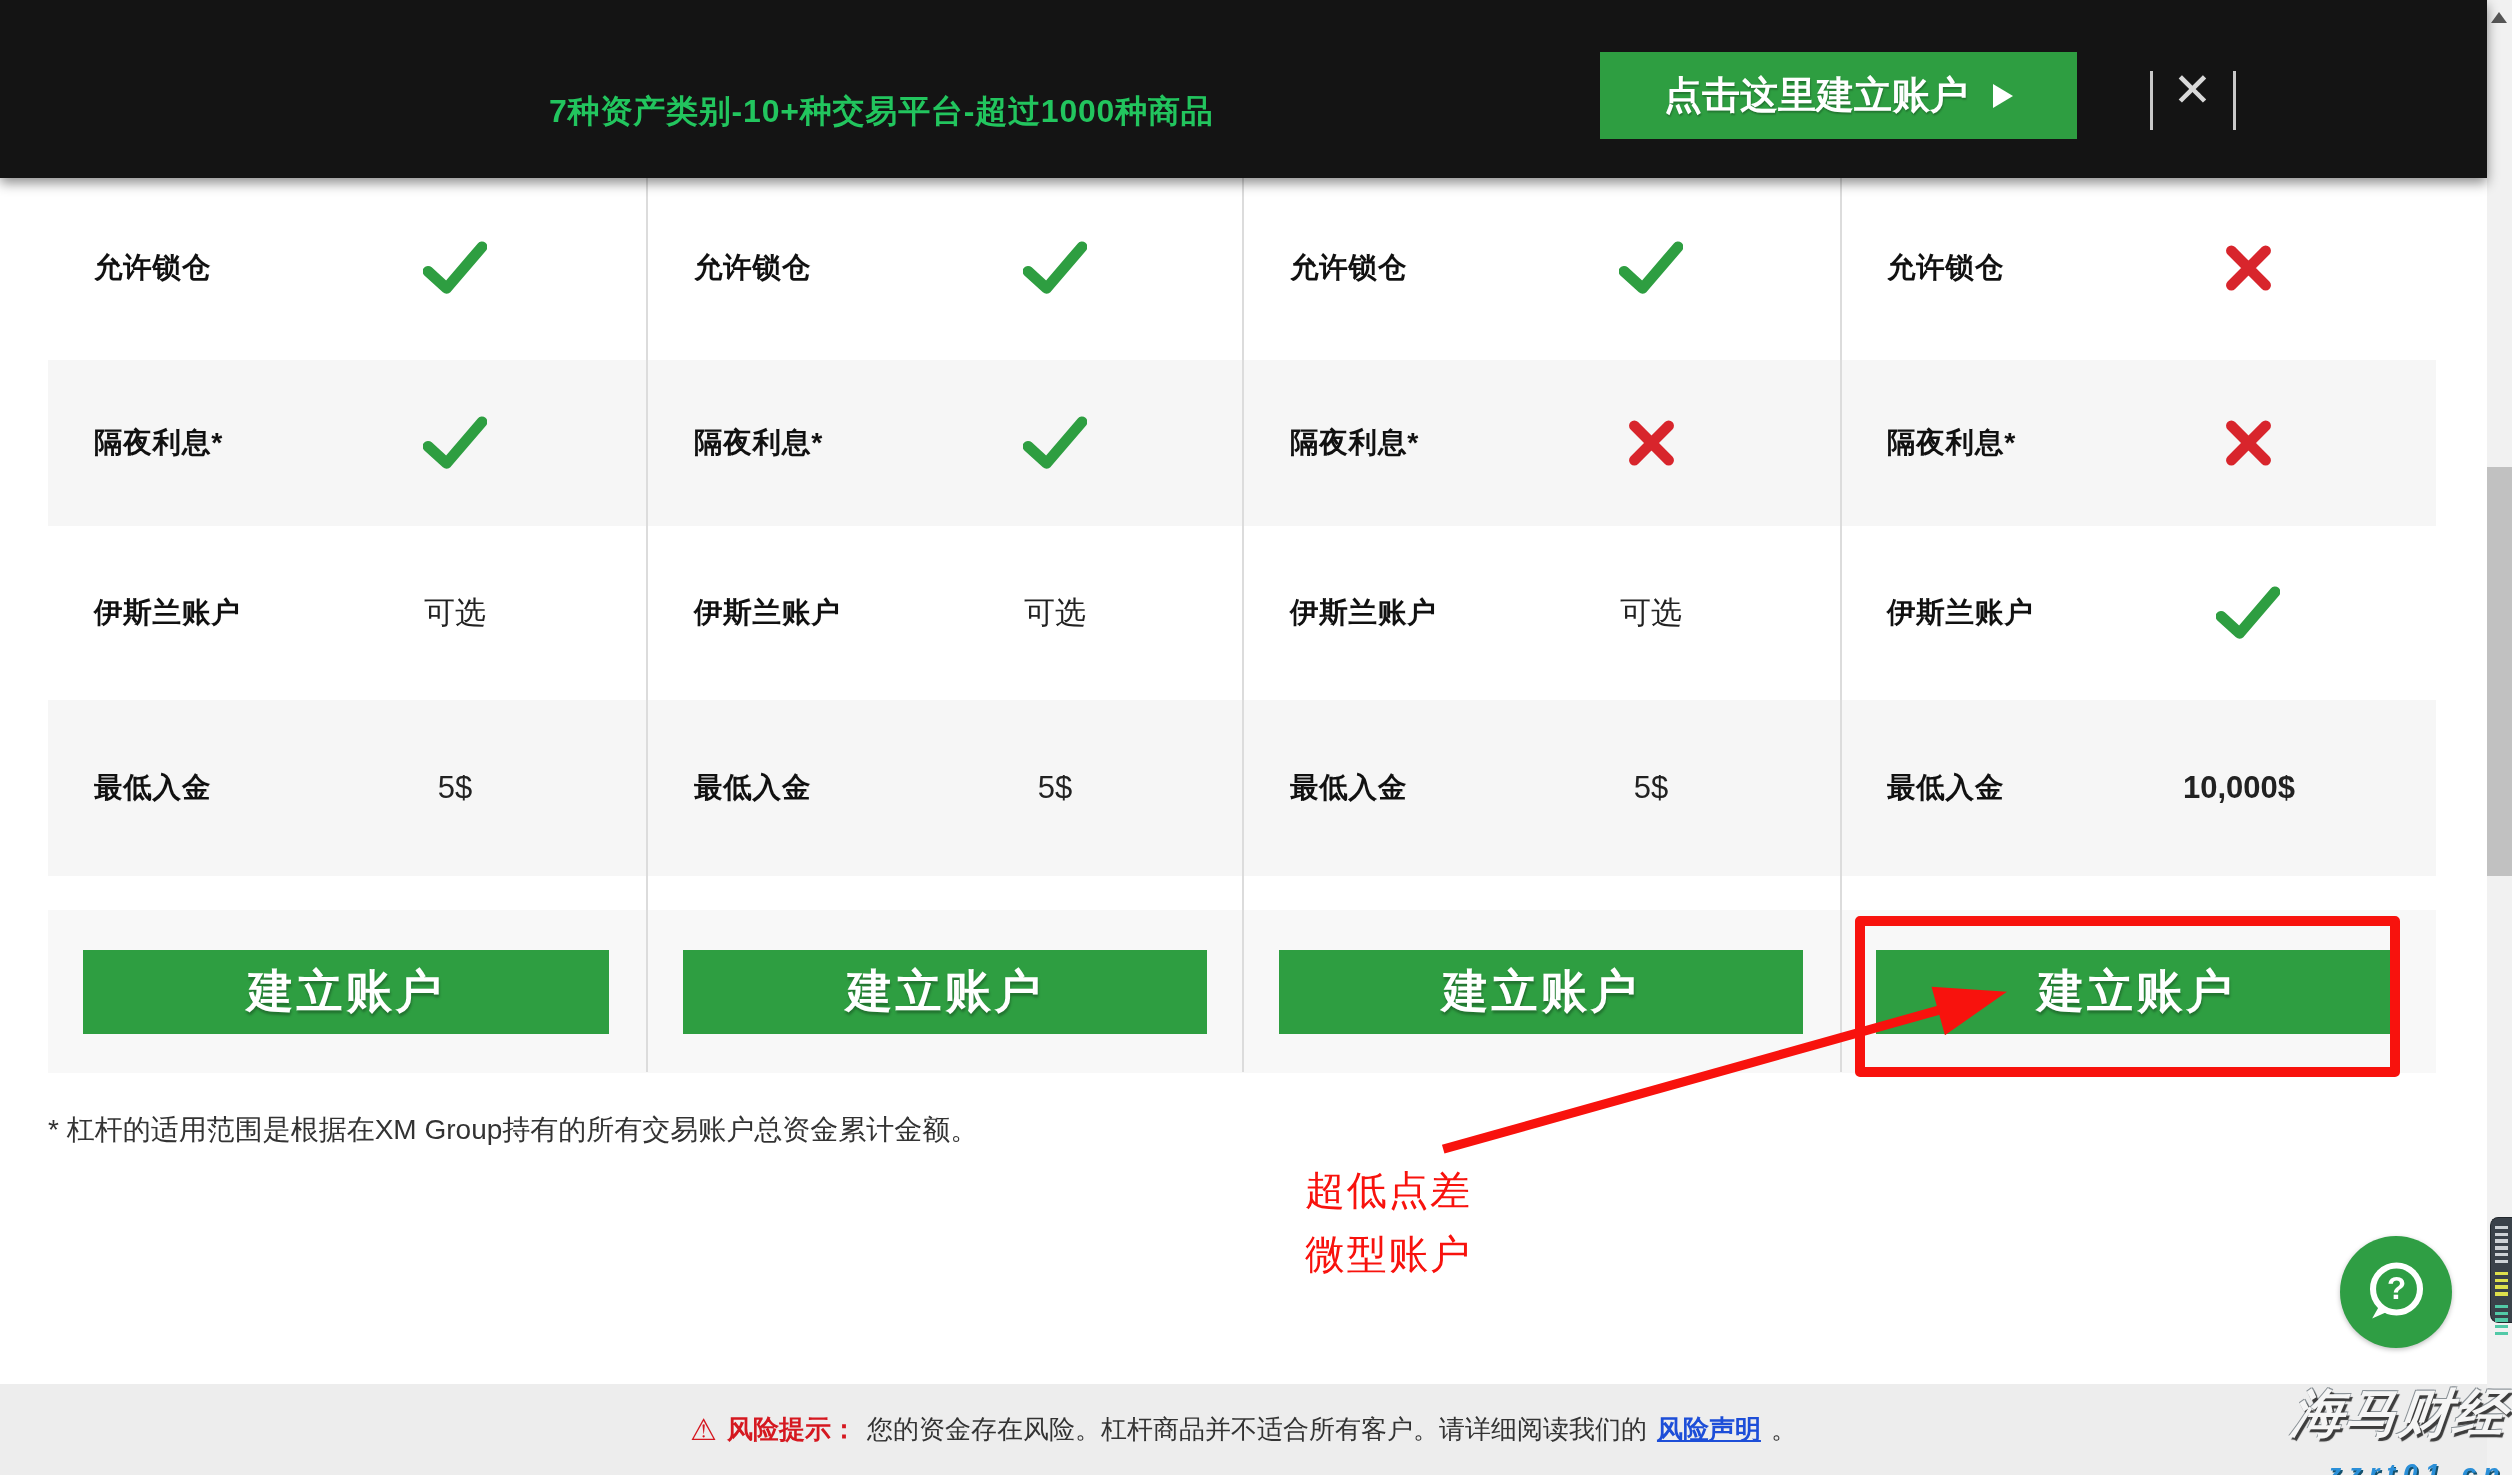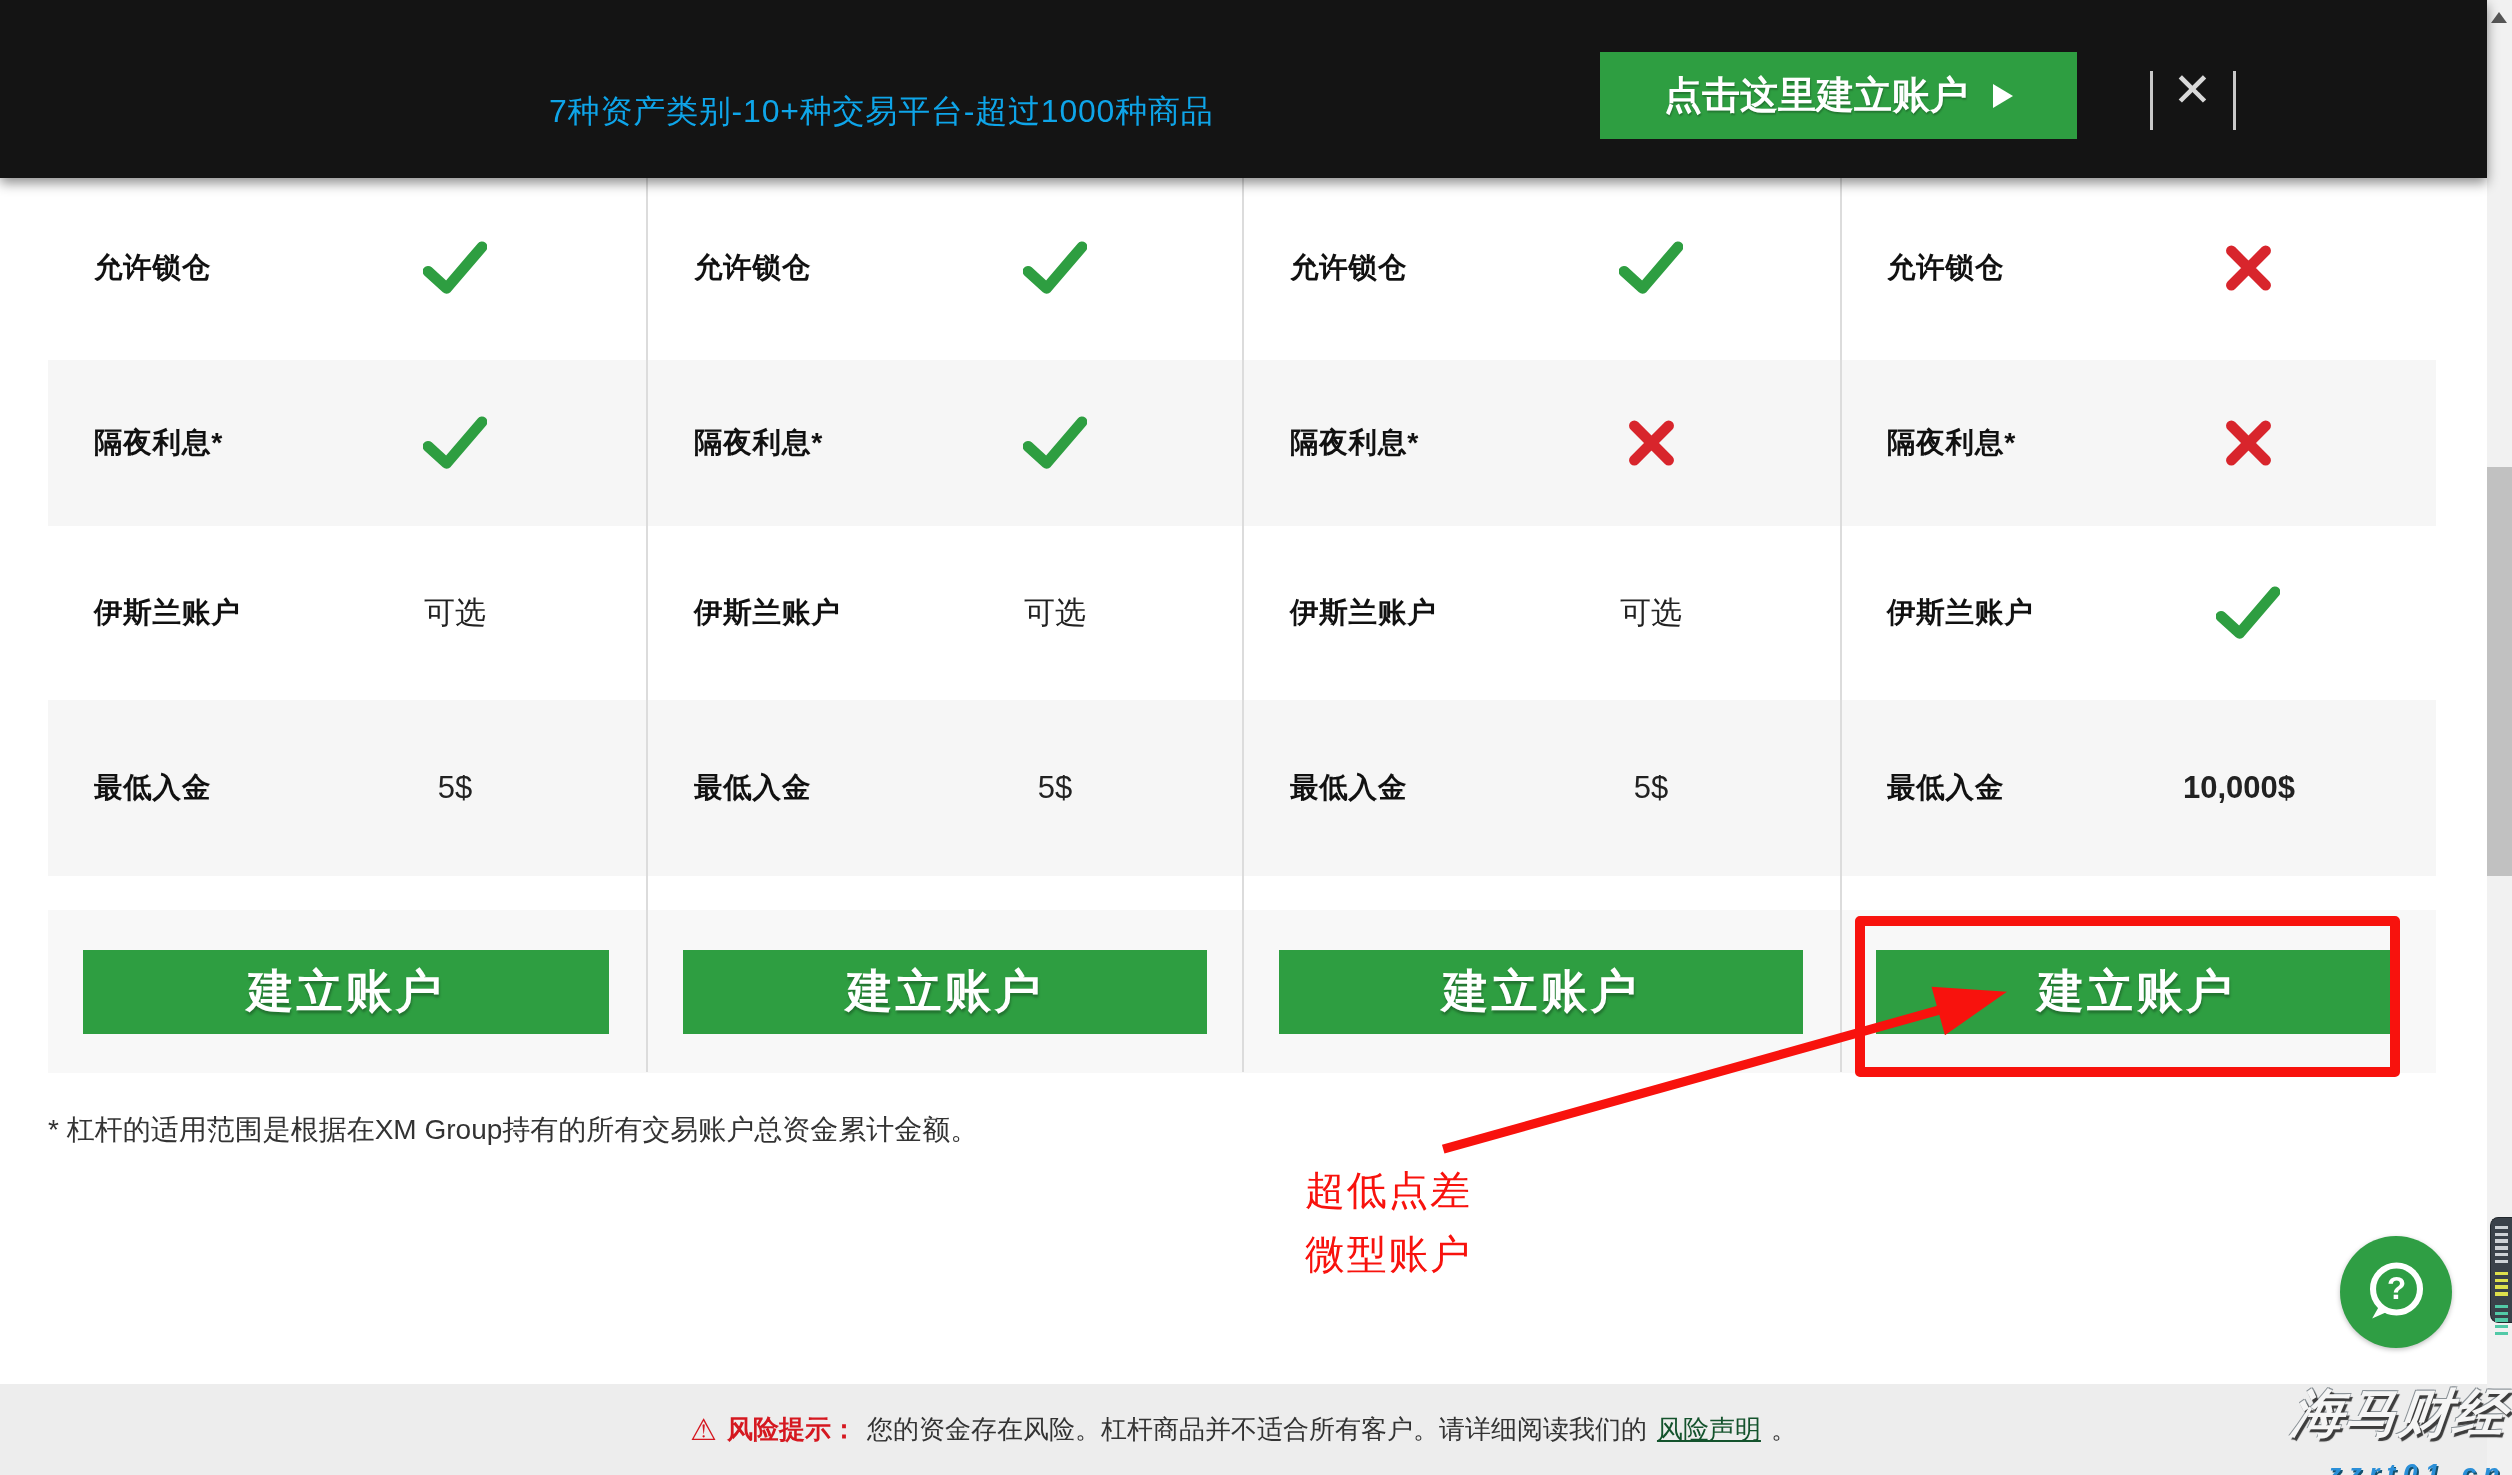--- a/index.html
+++ b/index.html
@@ -7,21 +7,21 @@
     position:relative; width:2512px; height:1475px; overflow:hidden;
     background:#ffffff; font-family:"Liberation Sans","DejaVu Sans",sans-serif;
   }
   
   .topbar {
     position:absolute; left:0; top:0; width:2487px; height:178px;
     background:#141414; box-shadow:0 5px 11.7px rgba(0,0,0,.45); z-index:20;
   }
   .topbar-title {
     position:absolute; left:549px; top:0; height:224px; display:flex; align-items:center;
-    color:#0ea5e9; font-size:32px; font-weight:400; letter-spacing:0.8px; white-space:nowrap;
+    color:#22c55e; font-size:32px; font-weight:700; letter-spacing:0.8px; white-space:nowrap;
   }
   .cta-btn {
     position:absolute; left:1600px; top:52px; width:477px; height:87px;
     background:#2e9e41; color:#fff; display:flex; align-items:center; justify-content:center;
     gap:25px; font-size:38px; font-weight:700; cursor:pointer;
     text-shadow:0.8px 1.7px 1.7px rgba(0,0,0,.25); white-space:nowrap;
   }
   .play-tri { width:0; height:0; border-left:20px solid #ffffff;
     border-top:12.6px solid transparent; border-bottom:12.6px solid transparent; }
   .sep-line { position:absolute; top:71px; width:2.5px; height:59px; background:#c9c9c9; }
@@ -62,21 +62,21 @@
     color:#f8120d; font-weight:500; letter-spacing:1.7px; z-index:14;
   }
   
   .risk-bar {
     position:absolute; left:0; top:1384px; width:2487px; height:91px; background:#ededed;
     display:flex; align-items:center; justify-content:center; gap:10px;
     font-size:26px; color:#333; white-space:nowrap;
   }
   .risk-warn { color:#d51820; font-size:30px; line-height:1; }
   .risk-label { color:#d51820; font-weight:700; }
-  .risk-link { font-weight:400; text-decoration:underline; color:#14532d;text-align:center; }
+  .risk-link { font-weight:700; text-decoration:underline; color:#1d4ed8;text-align:center; }
   
   .watermark { position:absolute; right:5px; top:1387px; text-align:right; z-index:30; pointer-events:none; }
   .wm-name {
     font-size:52px; font-weight:700; font-style:italic; color:#f5f5f5; letter-spacing:1.7px;
     transform:skewX(-6deg); text-shadow:2.5px 2.5px 0.8px #3d3d3d, -0.8px -0.8px 0 #8a9196, 0.8px -0.8px 0 #8a9196;
     line-height:52px;
   }
   .wm-site {
     font-size:26px; font-weight:700; font-style:italic; color:#2a8fd8; letter-spacing:7.5px;
     text-shadow:1.7px 1.7px 0 #14516e; line-height:30px; margin-top:19px;

